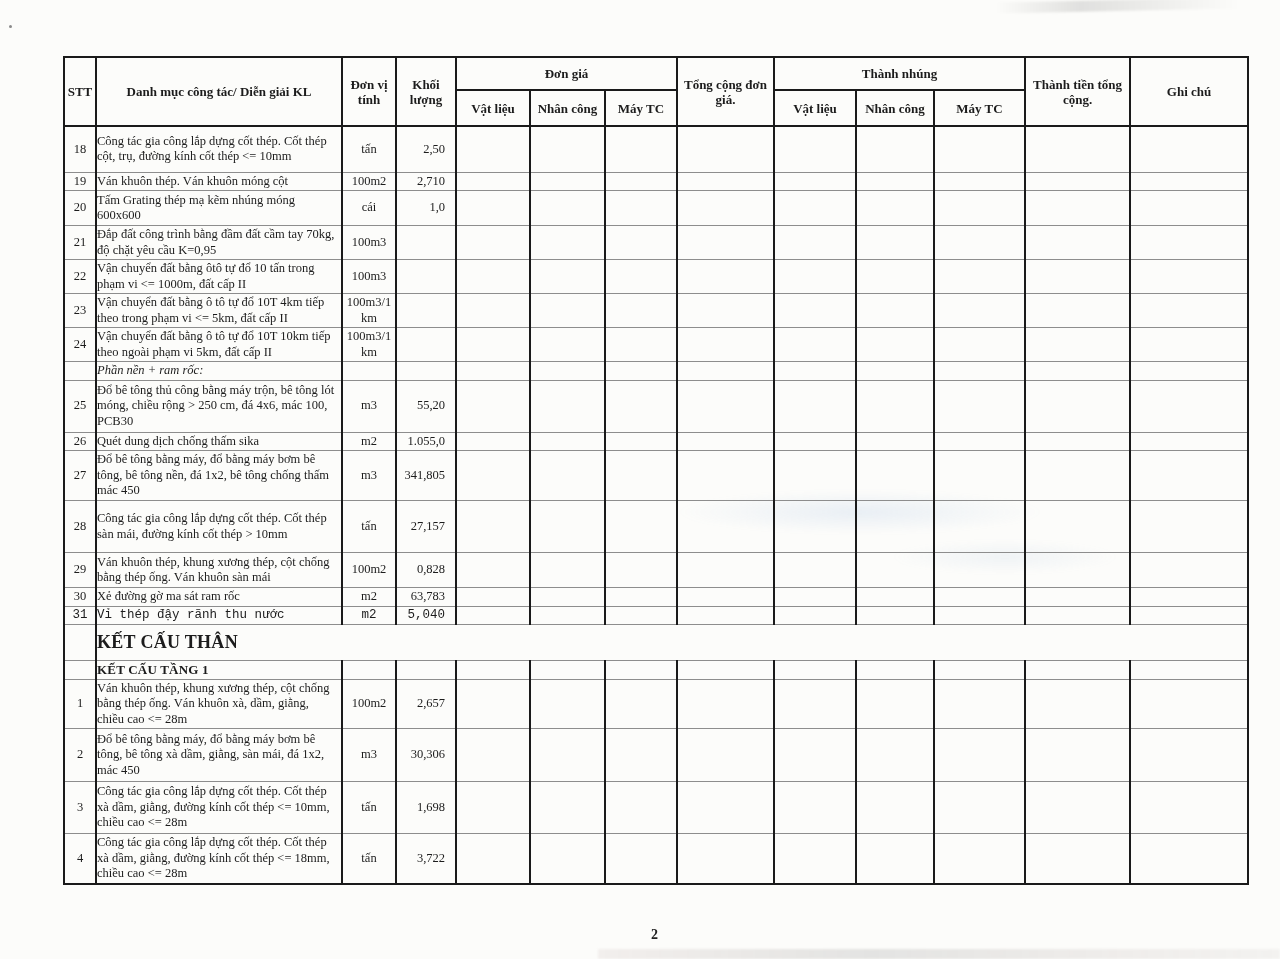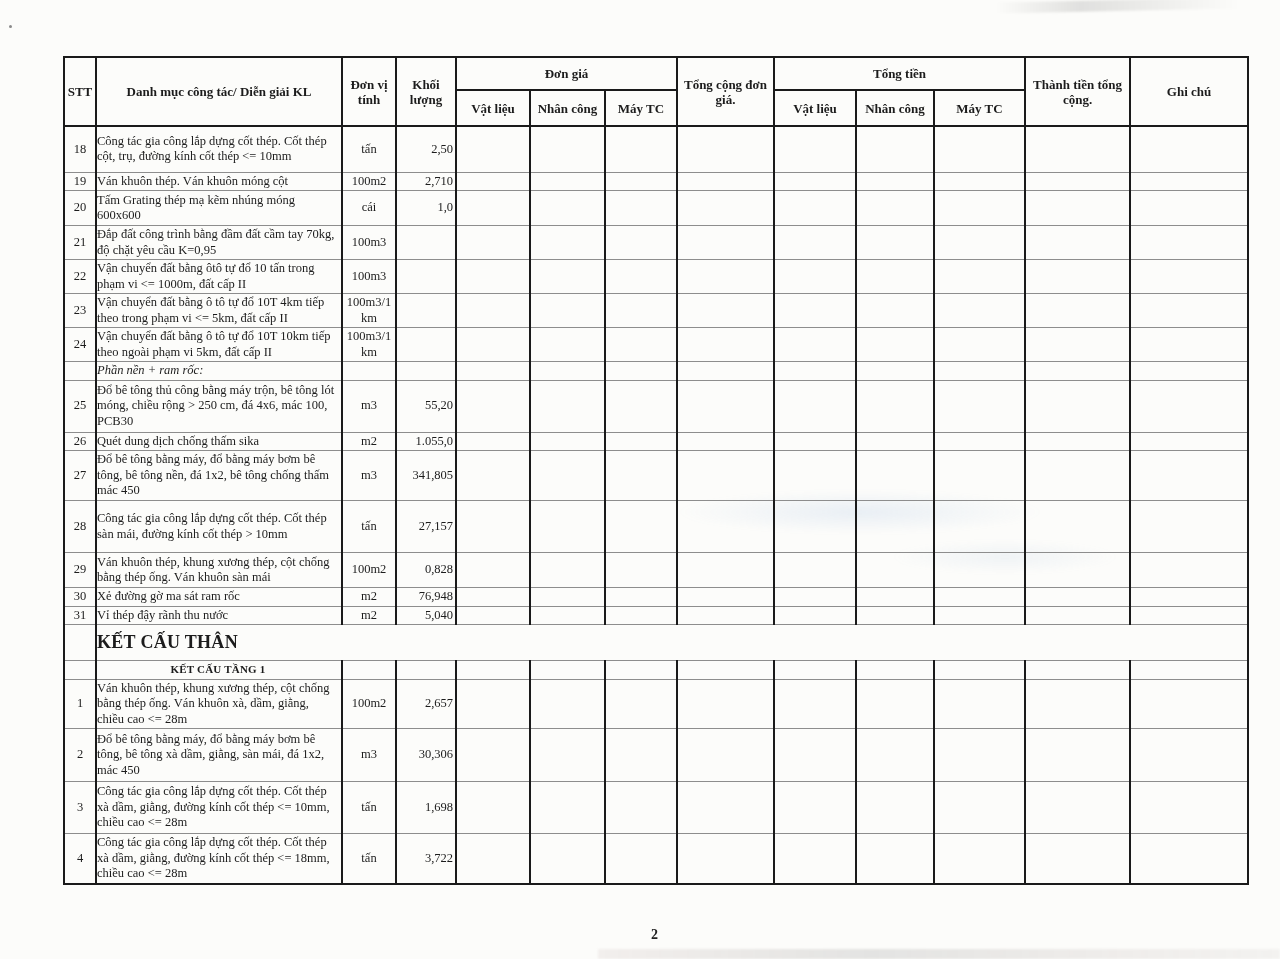--- a/index.html
+++ b/index.html
@@ -26,24 +26,24 @@
   thead tr.h2 { height:36px;margin-left:15px; }
   tbody td {
     border-left:2px solid #1a1a1a;
     border-top:1px solid #8d8d8d;
     font-size:12.5px; line-height:15.5px;
     vertical-align:middle; padding:1px 2px;
   }
   .c-stt  { text-align:center; }
   .c-desc { padding-left:0; padding-right:2px; }
   .c-unit { text-align:center; }
-  .c-qty  { text-align:right; padding-right:2px; }
+  .c-qty  { text-align:right; padding-right:10px; }
   tr.note .c-desc { font-style:italic;margin-left:12px; }
   tr.section .c-desc { font-weight:bold; font-size:18px; letter-spacing:.3px; }
-  tr.subsection .c-desc { font-weight:bold; text-align:center; font-size:11px; letter-spacing:.2px; }
+  tr.subsection .c-desc { font-weight:bold; text-align:left; font-size:13px; letter-spacing:.2px; }
   
   .page-number {
     position:absolute; left:651px; top:927px;
     font-size:14px; font-weight:bold; color:#222;
   }
   .dot-artifact {
     position:absolute; left:9px; top:25px; width:3px; height:3px;
     border-radius:50%; background:#8a8a8a;
   }
   .smudge-top {
@@ -93,21 +93,21 @@
     <col style="width:118px">
   </colgroup>
   <thead>
     <tr class="h1">
       <th rowspan="2">STT</th>
       <th rowspan="2">Danh mục công tác/ Diễn giải KL</th>
       <th rowspan="2">Đơn vị tính</th>
       <th rowspan="2">Khối lượng</th>
       <th colspan="3">Đơn giá</th>
       <th rowspan="2">Tổng cộng đơn giá.</th>
-      <th colspan="3">Tổng tiền</th>
+      <th colspan="3">Thành nhúng</th>
       <th rowspan="2">Thành tiền tổng cộng.</th>
       <th rowspan="2">Ghi chú</th>
     </tr>
     <tr class="h2">
       <th>Vật liệu</th>
       <th>Nhân công</th>
       <th>Máy TC</th>
       <th>Vật liệu</th>
       <th>Nhân công</th>
       <th>Máy TC</th>
@@ -306,32 +306,32 @@
         <td class="c-empty"></td>
         <td class="c-empty"></td>
         <td class="c-empty"></td>
         <td class="c-empty"></td>
         <td class="c-empty"></td>
       </tr>
       <tr class="item" style="height: 17px;">
         <td class="c-stt">30</td>
         <td class="c-desc">Xẻ đường gờ ma sát ram rốc</td>
         <td class="c-unit">m2</td>
-        <td class="c-qty">76,948</td>
-        <td class="c-empty"></td>
-        <td class="c-empty"></td>
-        <td class="c-empty"></td>
-        <td class="c-empty"></td>
-        <td class="c-empty"></td>
-        <td class="c-empty"></td>
-        <td class="c-empty"></td>
-        <td class="c-empty"></td>
-        <td class="c-empty"></td>
-      </tr>
-      <tr class="item" style="height: 17px;">
+        <td class="c-qty">63,783</td>
+        <td class="c-empty"></td>
+        <td class="c-empty"></td>
+        <td class="c-empty"></td>
+        <td class="c-empty"></td>
+        <td class="c-empty"></td>
+        <td class="c-empty"></td>
+        <td class="c-empty"></td>
+        <td class="c-empty"></td>
+        <td class="c-empty"></td>
+      </tr>
+      <tr class="item" style="height: 17px; font-family: Liberation Mono, monospace;">
         <td class="c-stt">31</td>
         <td class="c-desc">Vỉ thép đậy rãnh thu nước</td>
         <td class="c-unit">m2</td>
         <td class="c-qty">5,040</td>
         <td class="c-empty"></td>
         <td class="c-empty"></td>
         <td class="c-empty"></td>
         <td class="c-empty"></td>
         <td class="c-empty"></td>
         <td class="c-empty"></td>

